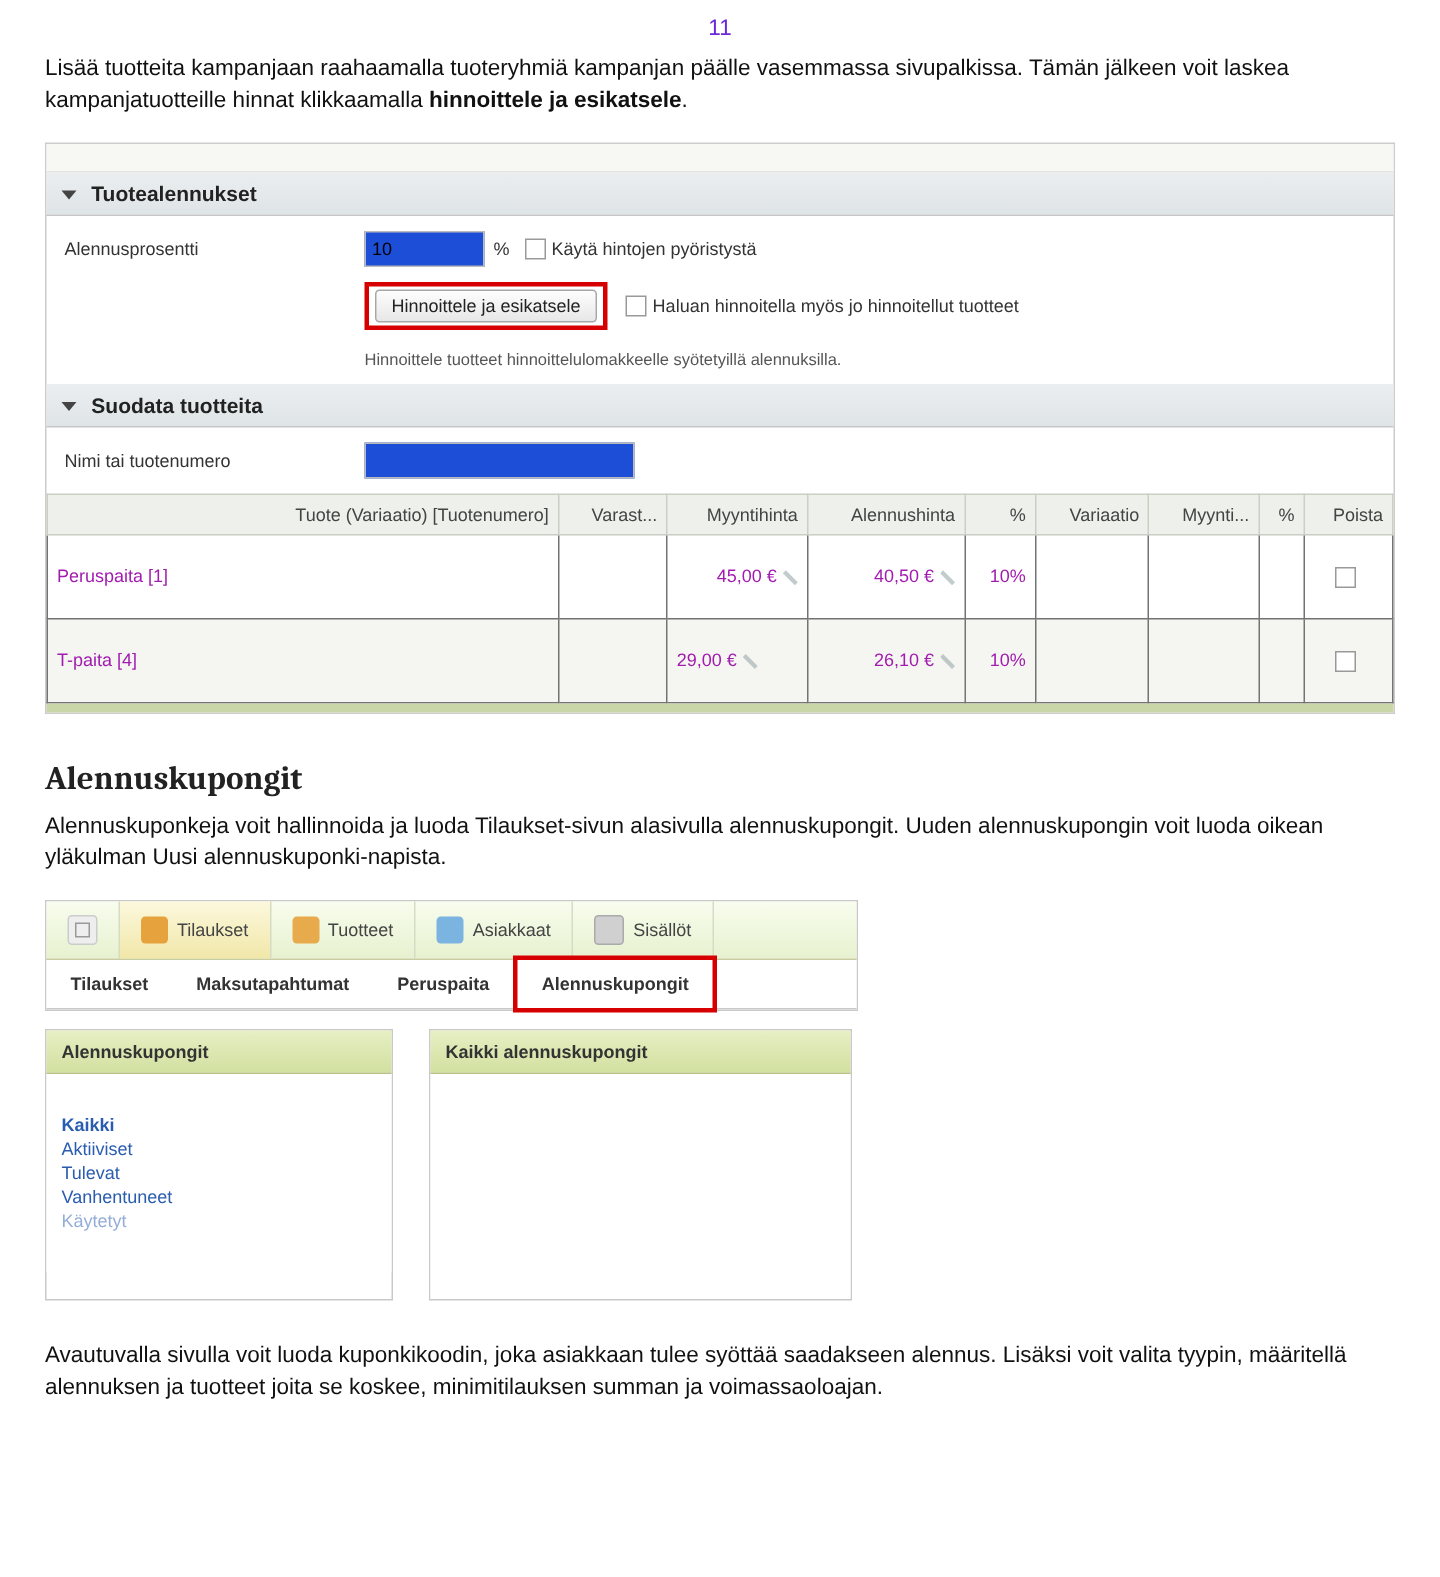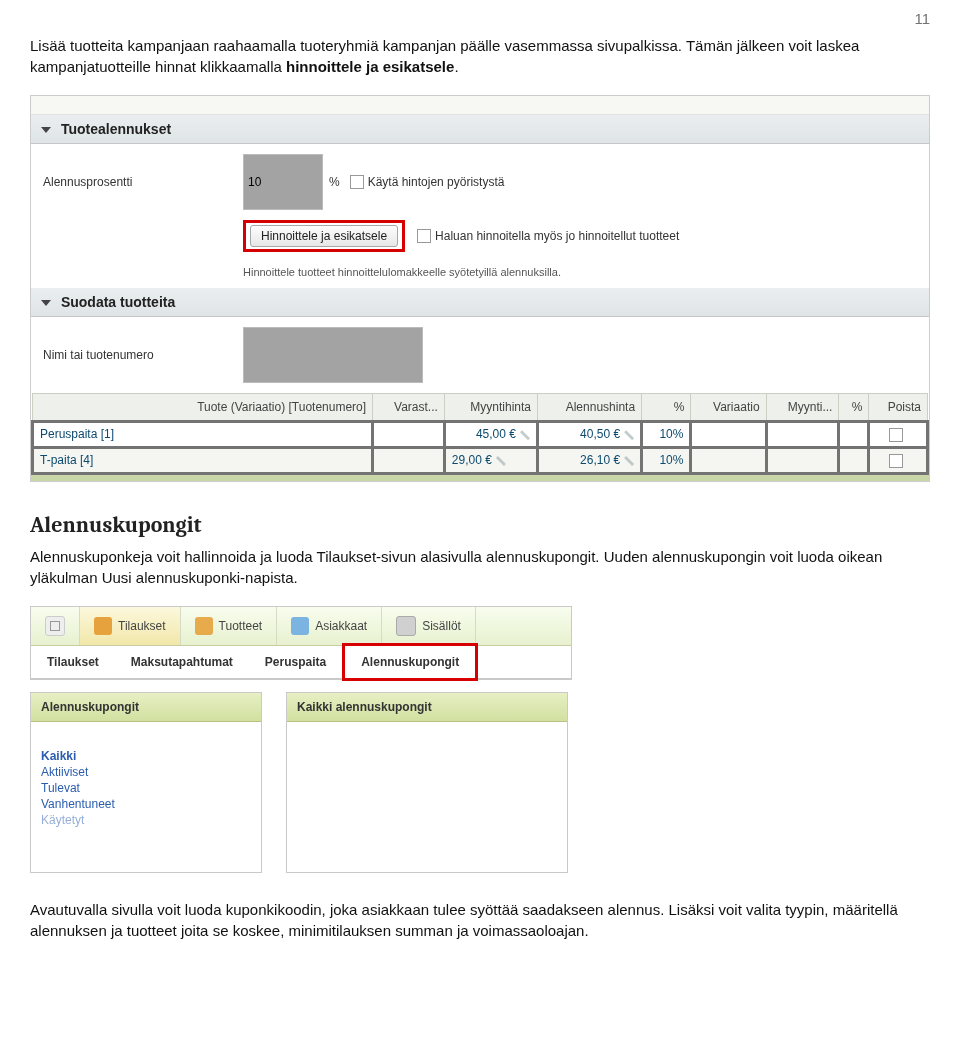--- a/index.html
+++ b/index.html
@@ -5,23 +5,23 @@
   body {
     font-family: Arial, Helvetica, sans-serif;
     font-size: 14px;
     color: #222;
     background: #fff;
     margin: 0;
     padding: 10px 30px;
     width: 900px;
   }
   .page-num {
-    text-align: right;
+    text-align: center;
     font-size: 15px;
-    color: #737373;
+    color: #6d28d9;
     margin-bottom: 8px;
   }
   .para {
     font-size: 15px;
     line-height: 1.4;
     margin: 8px 0 18px 0;
     color: #111;
   }
   .para b { font-weight: bold; }
   h2.section {
@@ -60,24 +60,24 @@
   .form-row {
     display: flex;
     align-items: center;
     padding: 10px 12px;
     font-size: 12px;
     color: #333;
   }
   .form-row .lbl { width: 200px; color:#333; }
   .text-input {
     border: 1px solid #bbb;
-    padding: 18px 4px;
+    padding: 2px 4px;
     font-size: 12px;
     height: 18px;
-    background: #a3a3a3;
+    background: #1d4ed8;
   }
   .btn {
     display: inline-block;
     border: 1px solid #a7a7a7;
     background: linear-gradient(#fdfdfd,#e7e7e7);
     padding: 3px 10px;
     font-size: 12px;
     border-radius: 3px;
     color: #222;
   }
@@ -105,23 +105,23 @@
   }
   .tbl th {
     background: #edf0eb;
     border: 1px solid #c9cfc3;
     padding: 6px 6px;
     text-align: right;
     color: #444;
     font-weight: normal;
   }
   .tbl td {
-    border: 3px solid #737373;
-    padding: 4px 6px;
-    color: #0c4a6e;
+    border: 1px solid #737373;
+    padding: 20px 6px;
+    color: #a21caf;
     background: #fff;
   }
   .tbl tr.alt td { background: #f5f6f2; }
   .wrench {
     display:inline-block;
     width:10px;height:10px;
     background: #9aa; 
     clip-path: polygon(20% 0,100% 80%,80% 100%,0 20%);
     margin-left:4px; vertical-align:middle; opacity:.6;
   }

